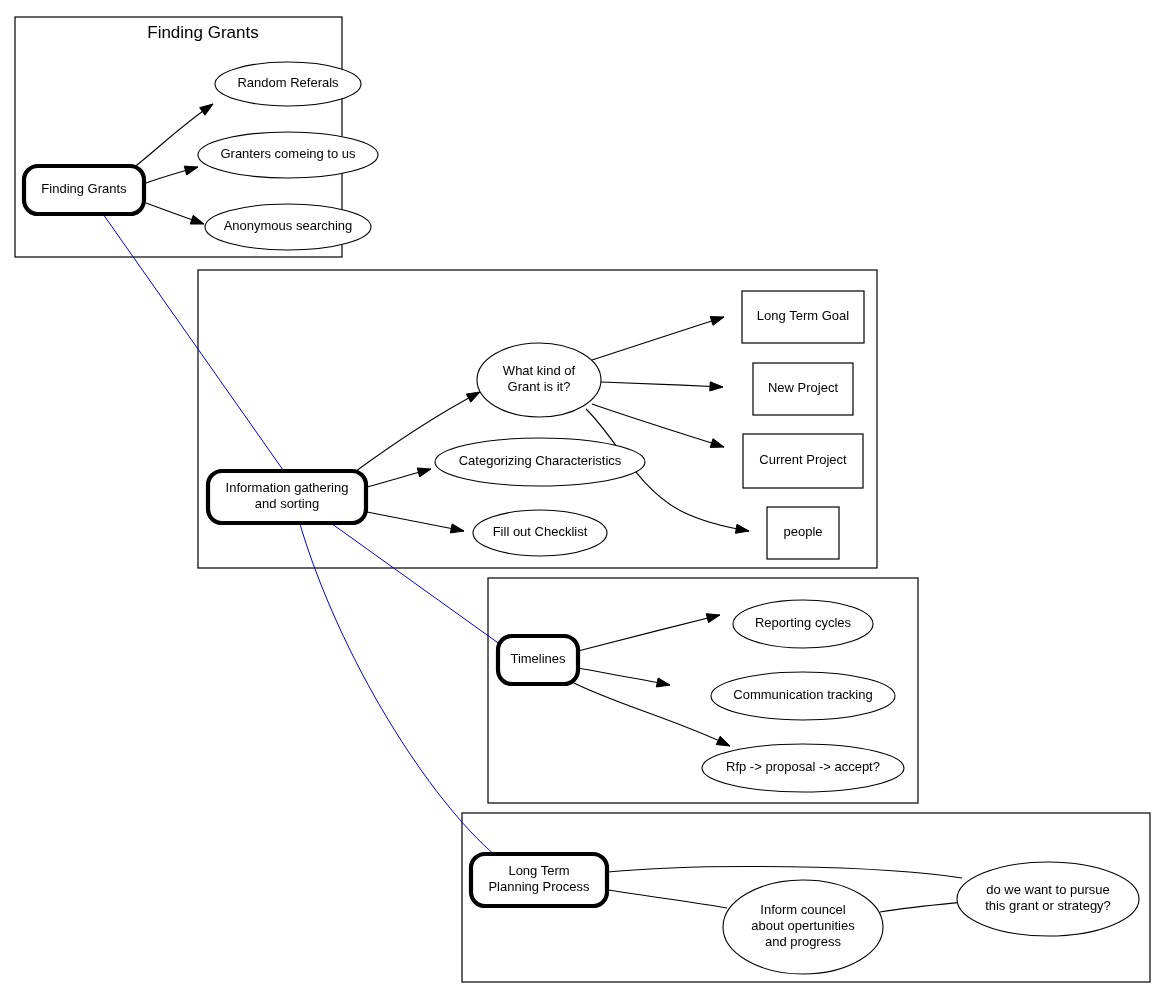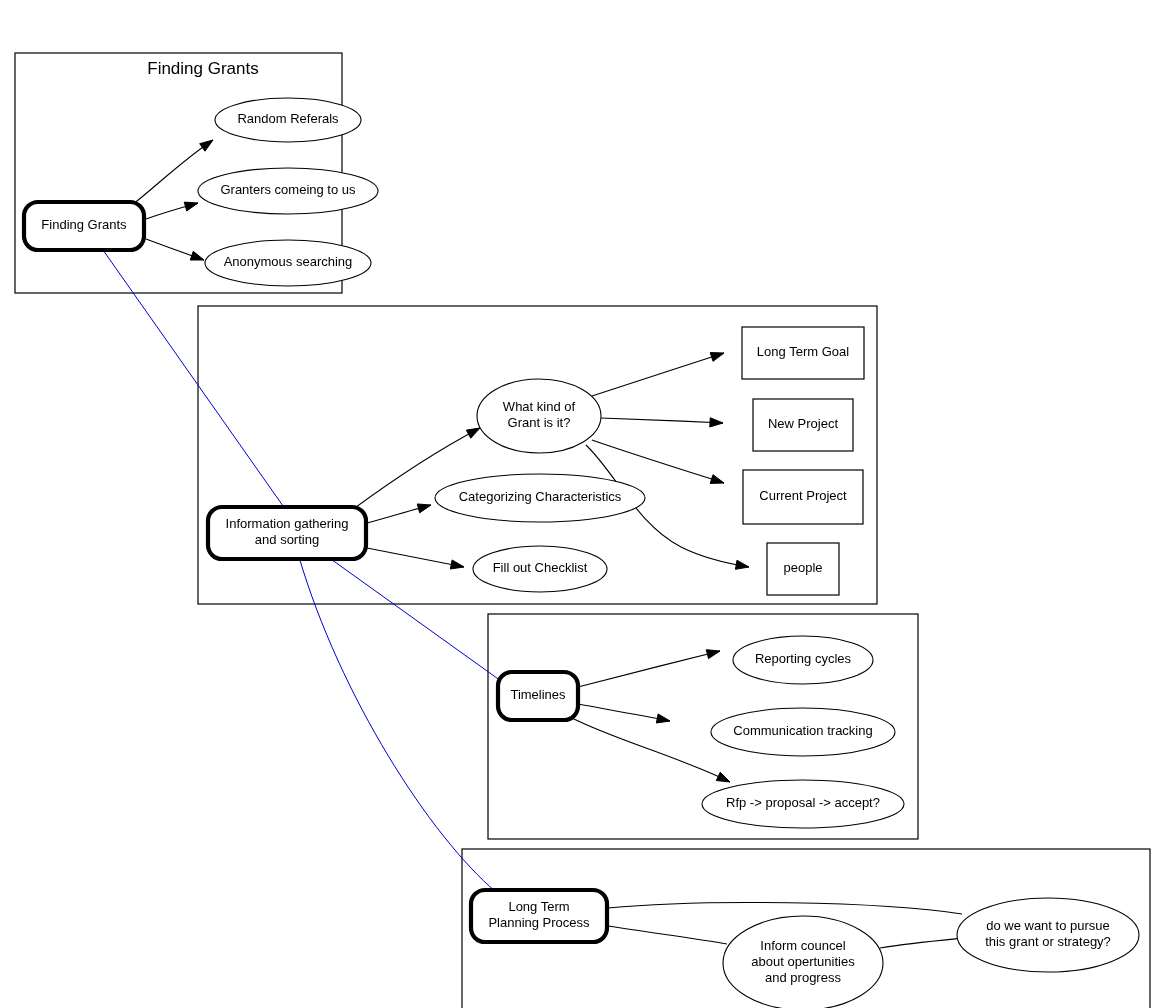--- a/index.html
+++ b/index.html
@@ -10,21 +10,20 @@
   body {
     width: 1165px;
     height: 1008px;
     font-family: "Liberation Sans", sans-serif;
     overflow: hidden;
   }
   #diagram-root {
     position: relative;
     width: 1165px;
     height: 769px;
-    margin-top: 36px;
   }
   svg#graph {
     display: block;
     width: 1165px;
     height: 1008px;
   }
   .cluster-box {
     fill: none;
     stroke: #000000;
     stroke-width: 1.2;

